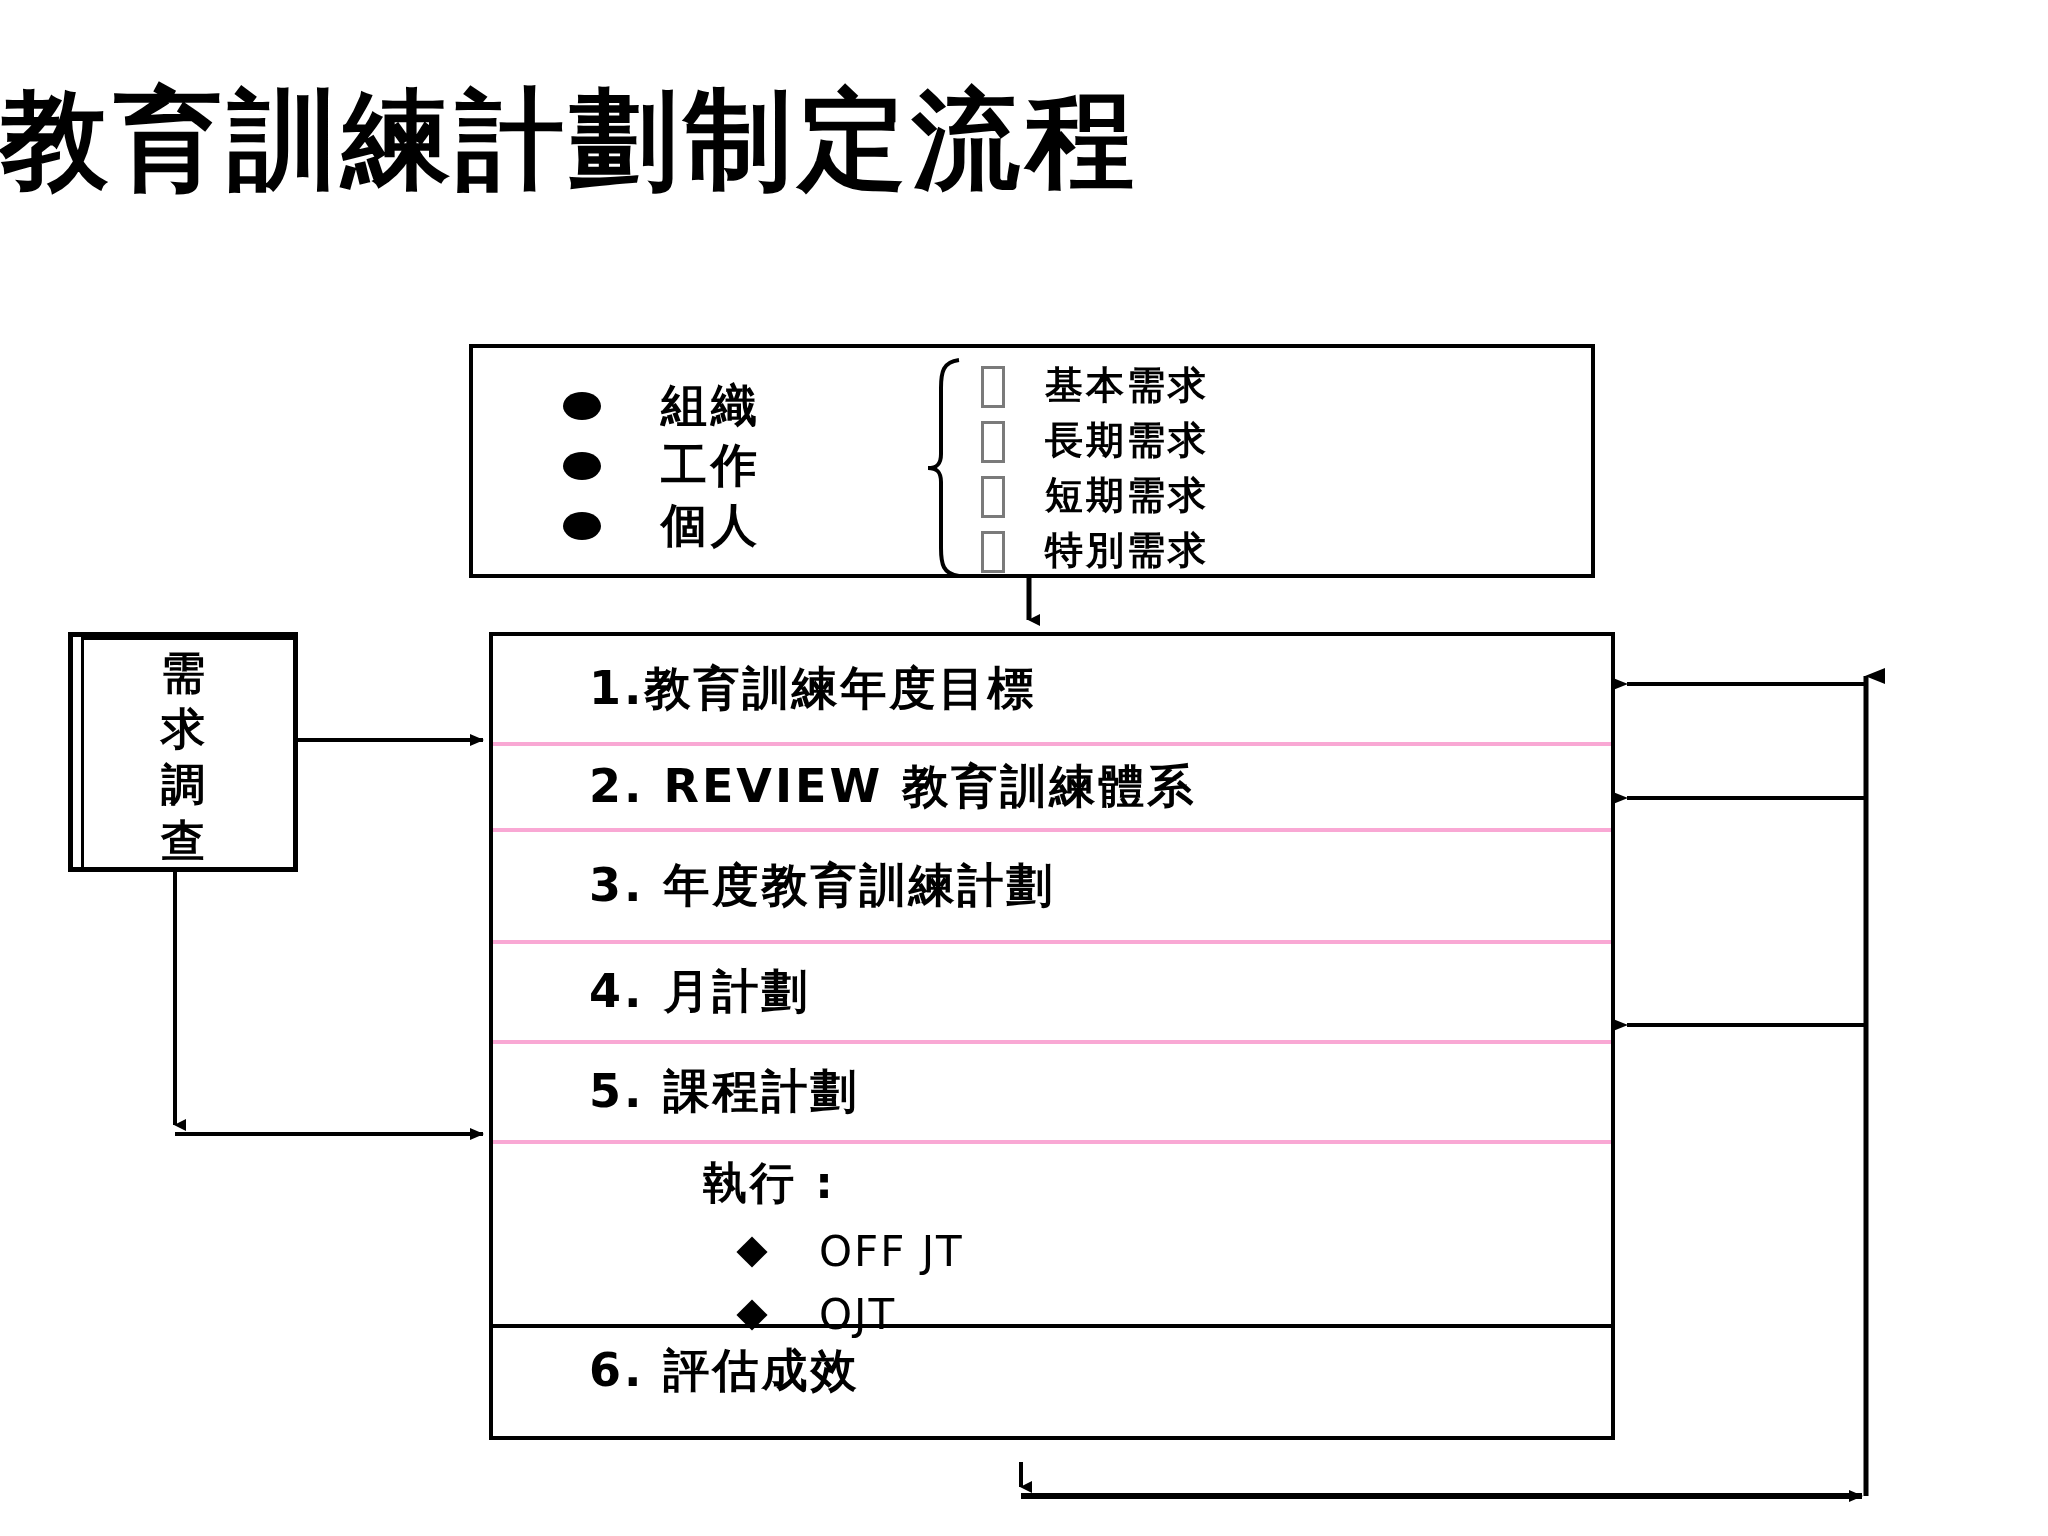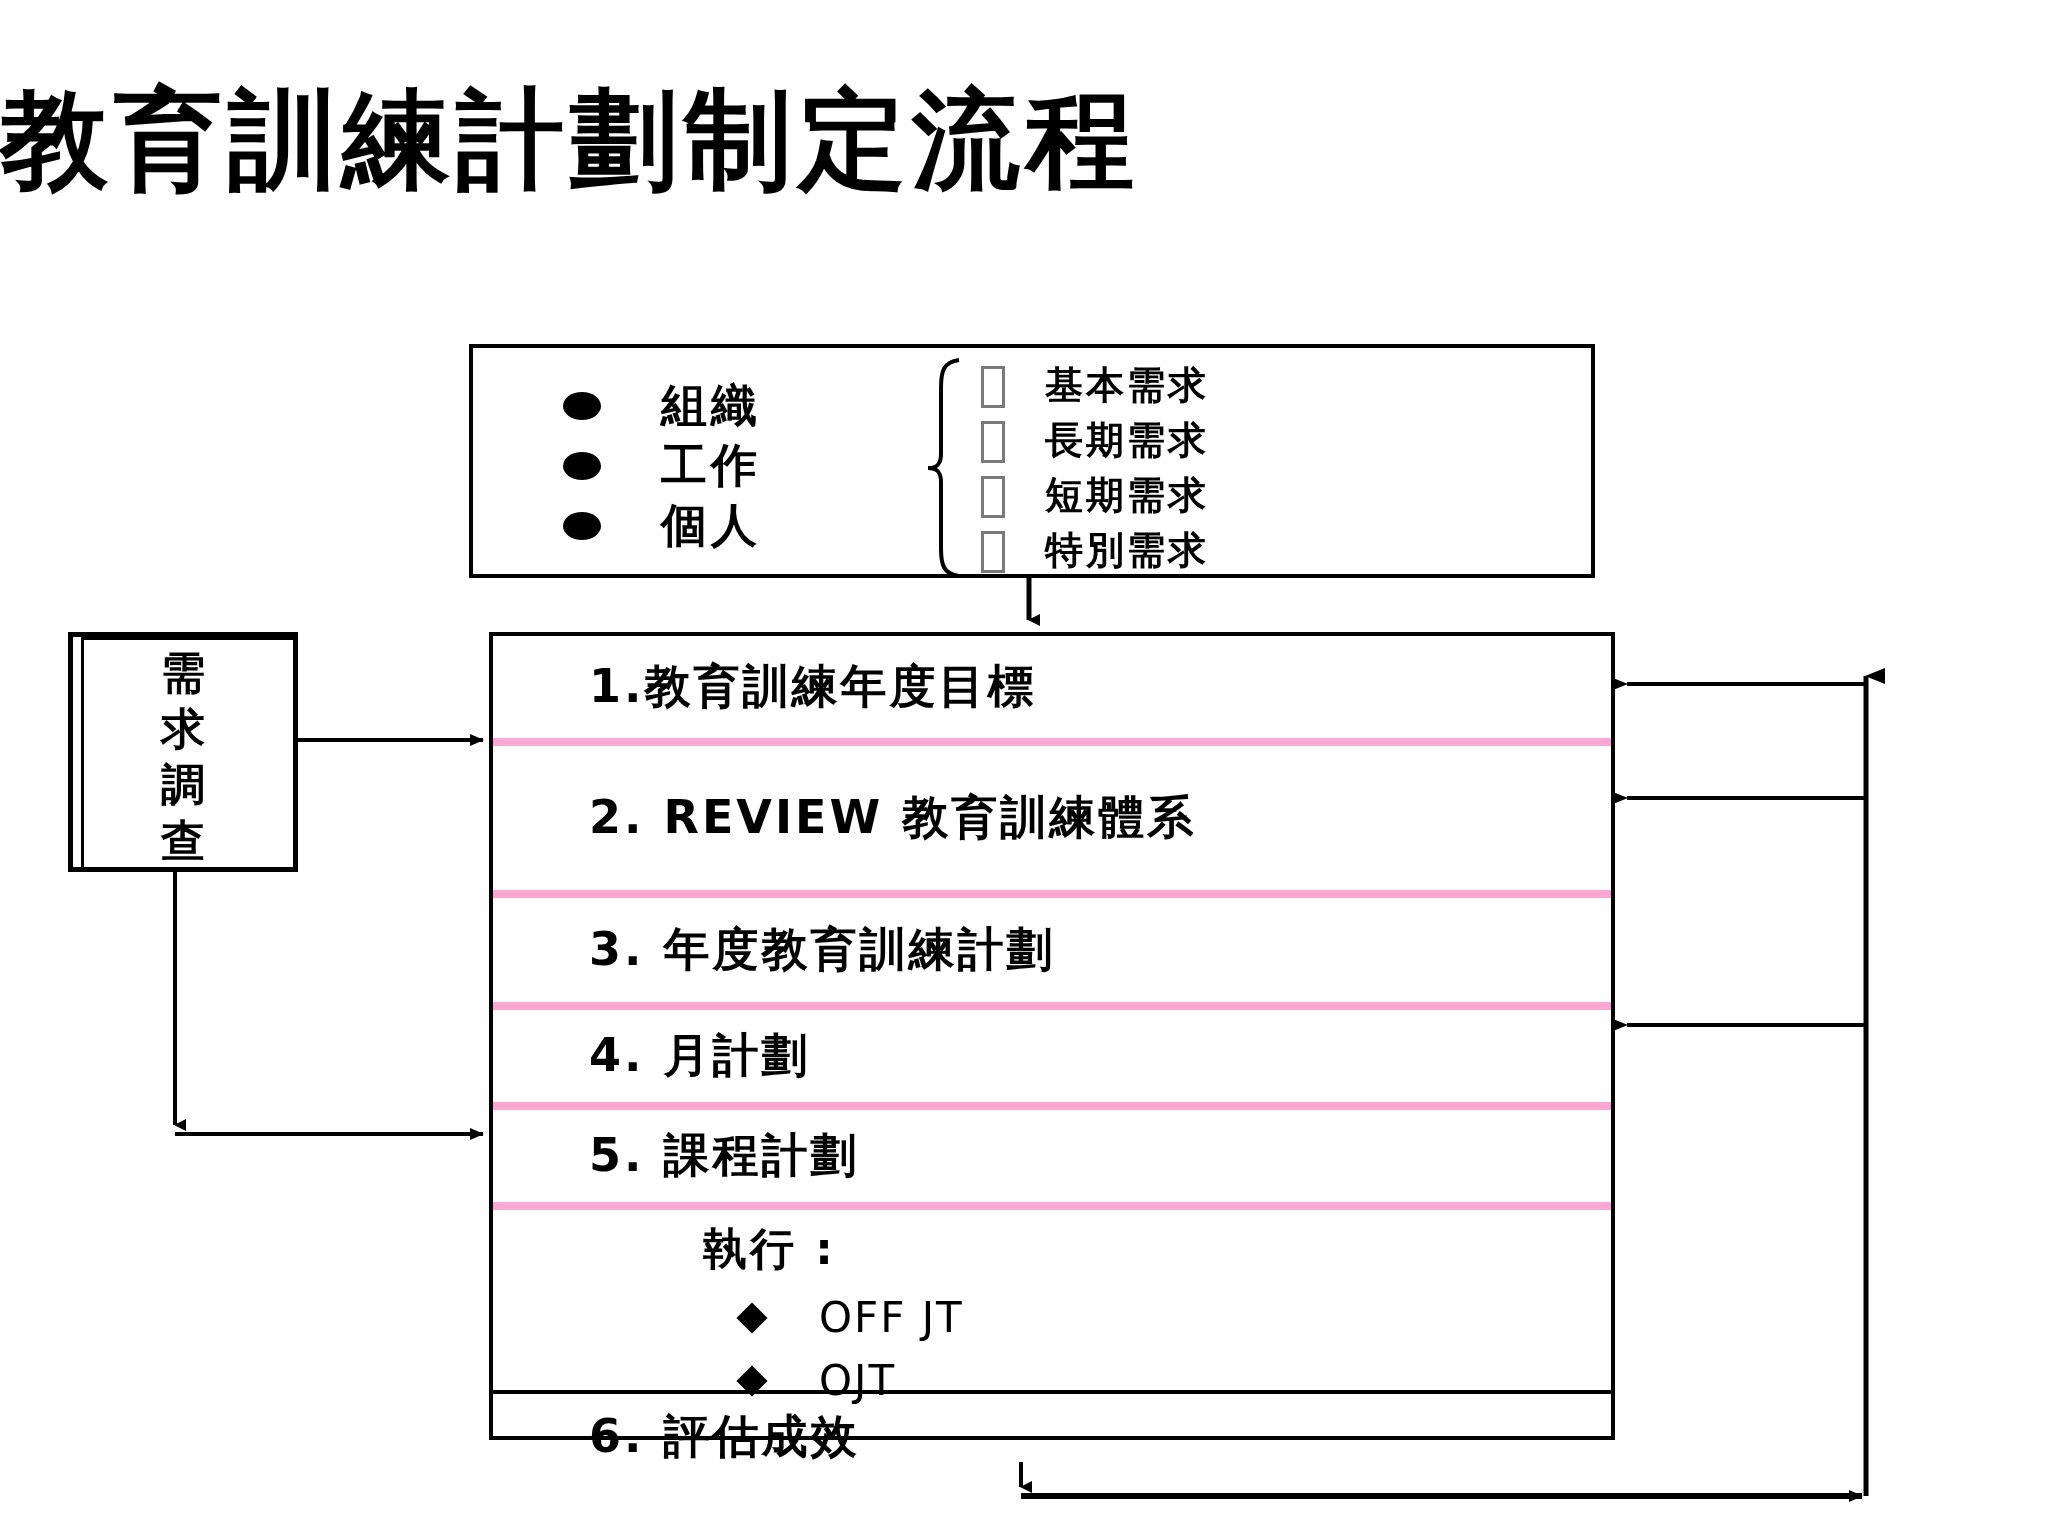--- a/index.html
+++ b/index.html
@@ -142,35 +142,35 @@
     position: absolute;
     left: 489px;
     top: 632px;
     width: 1126px;
     height: 808px;
     border: 4px solid #000;
     box-sizing: border-box;
     background: #fff;
   }
   .step-row {
-    border-bottom: 8px solid #f9a8d4;
+    border-bottom: 4px solid #f9a8d4;
     box-sizing: border-box;
     display: flex;
     align-items: center;
     padding-left: 96px;
   }
   .step-row:last-child { border-bottom: none; }
   .step-label {
     font-size: 46px;
     font-weight: bold;
     letter-spacing: 3px;
     white-space: nowrap;
   }
   .step-r1 { height: 110px; }
-  .step-r2 { height: 152px; }
+  .step-r2 { height: 86px; }
   .step-r3 { height: 112px; }
   .step-r4 { height: 100px; }
   .step-r5 { height: 100px; }
   .step-exec {
     height: 184px;
     display: block;
     padding-left: 120px;
     padding-top: 10px;
     border-bottom: 4px solid #000;
     box-sizing: border-box;

